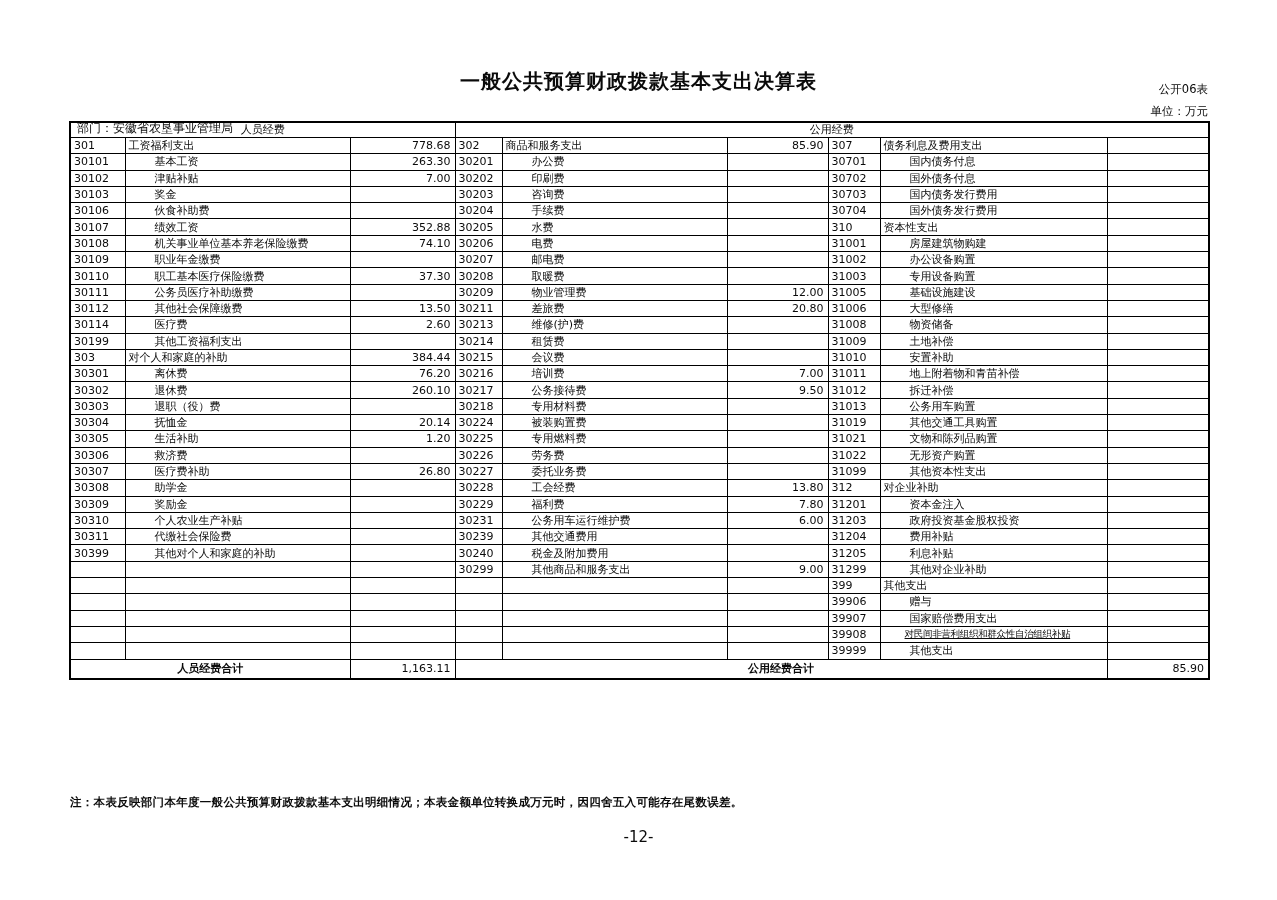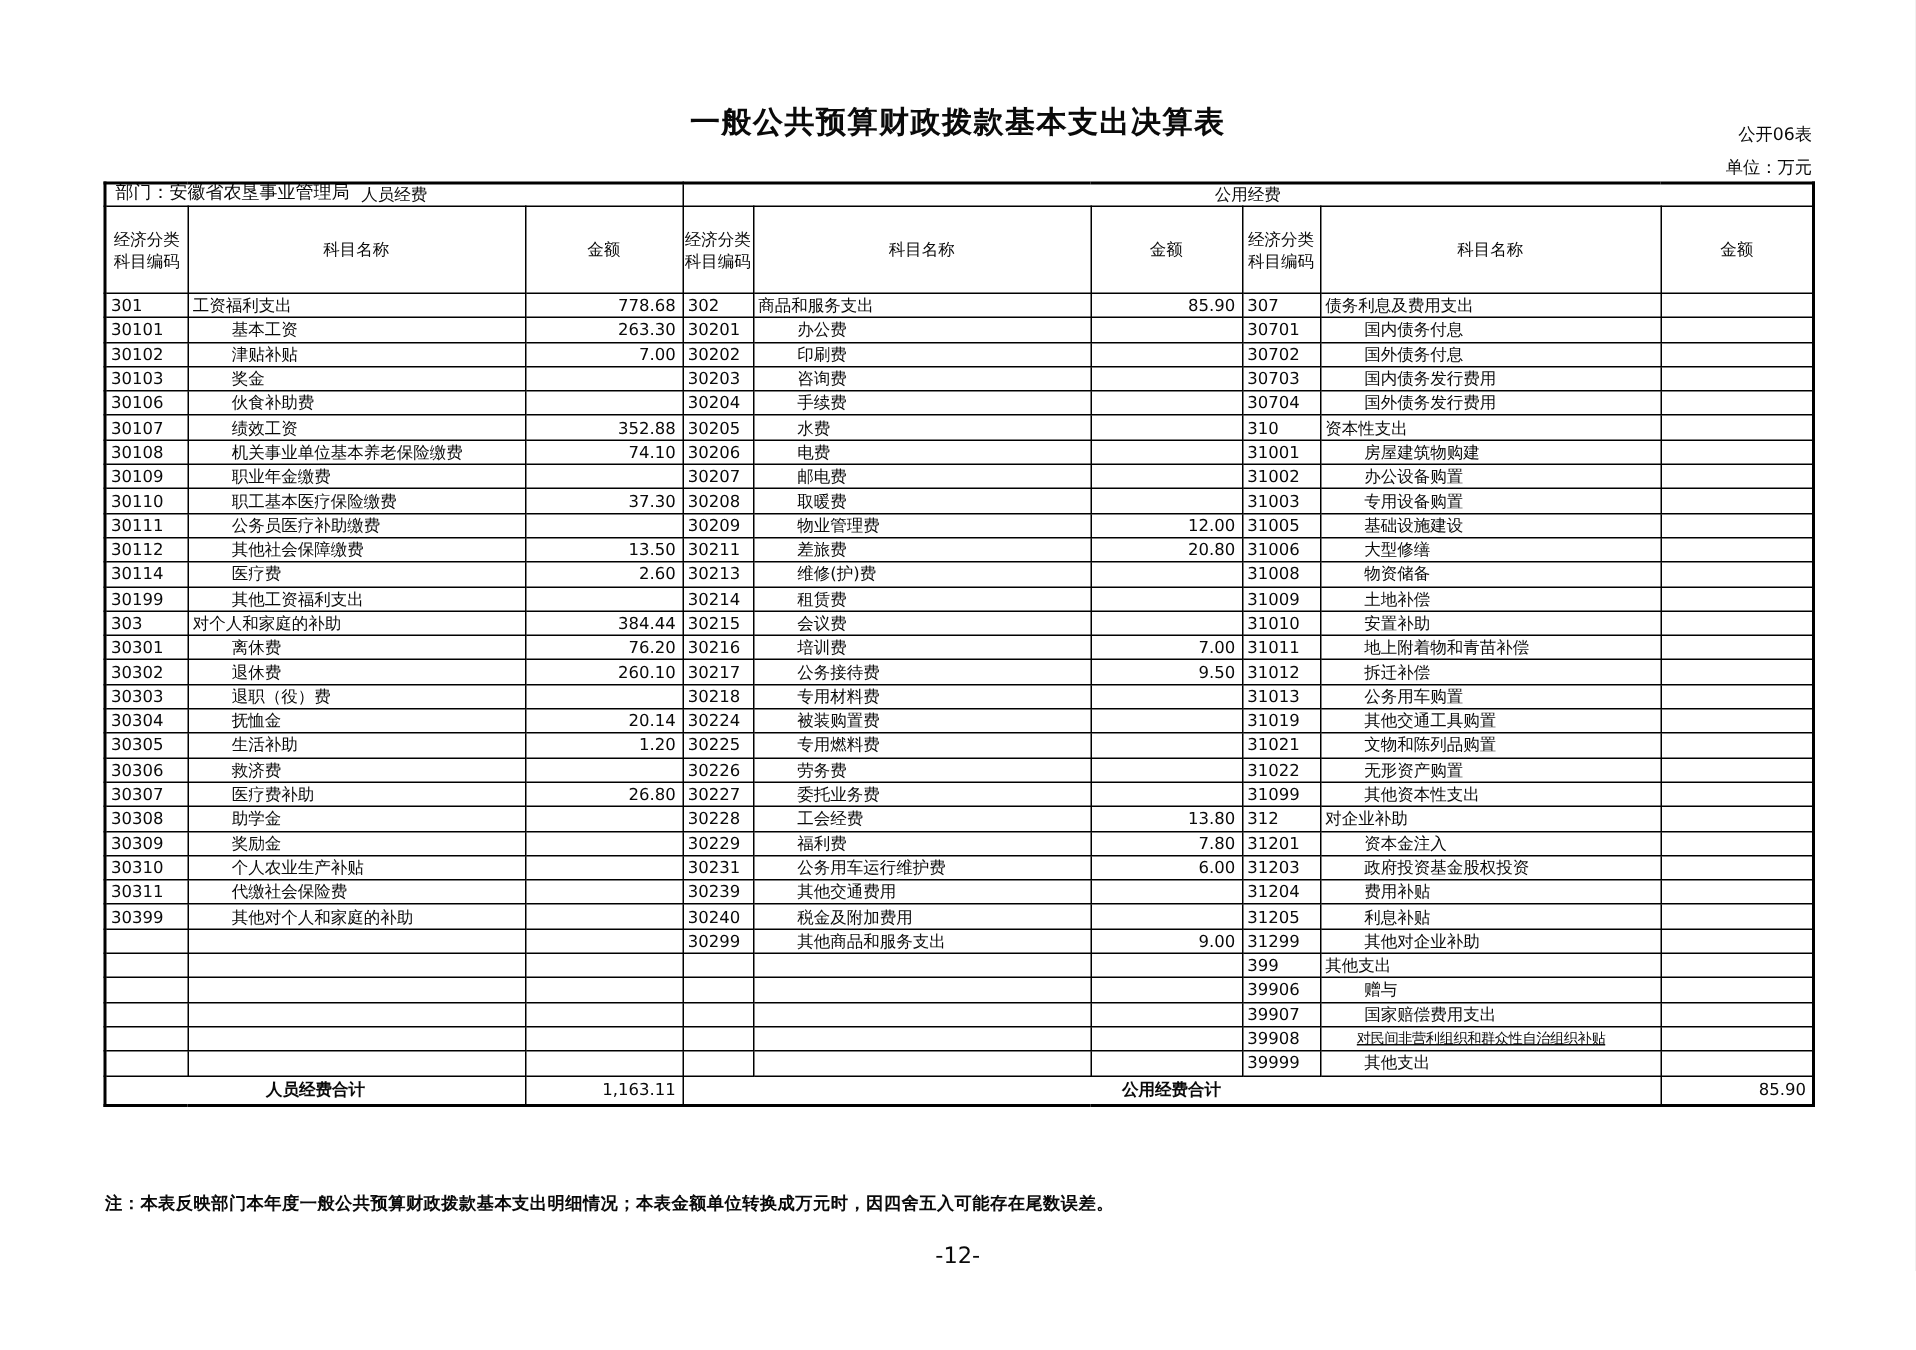--- a/index.html
+++ b/index.html
@@ -53,34 +53,20 @@
           <col style="width:101px">
         <col style="width:52px">
           <col style="width:227px">
           <col style="width:102px">
       </colgroup>
       <thead>
         <tr class="group-hdr">
           <td colspan="3">人员经费</td>
           <td colspan="6">公用经费</td>
         </tr>
-        <tr class="col-hdr">
-          <td>经济分类
-科目编码</td>
-          <td>科目名称</td>
-          <td>金额</td>
-          <td>经济分类
-科目编码</td>
-          <td>科目名称</td>
-          <td>金额</td>
-          <td>经济分类
-科目编码</td>
-          <td>科目名称</td>
-          <td>金额</td>
-        </tr>
       </thead>
       <tbody>
           <tr>
             <td class="code">301</td>
             <td class="name">工资福利支出</td>
             <td class="amt">778.68</td>
             <td class="code">302</td>
             <td class="name">商品和服务支出</td>
             <td class="amt">85.90</td>
             <td class="code">307</td>

